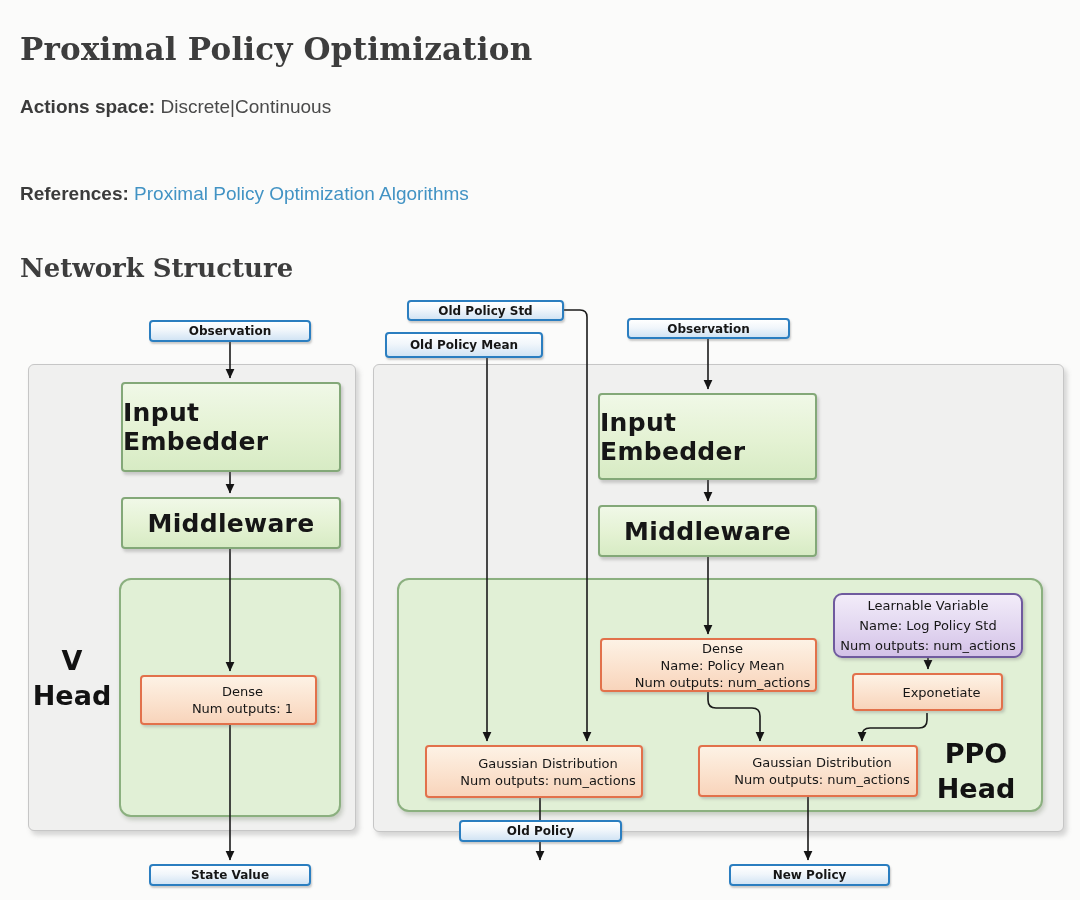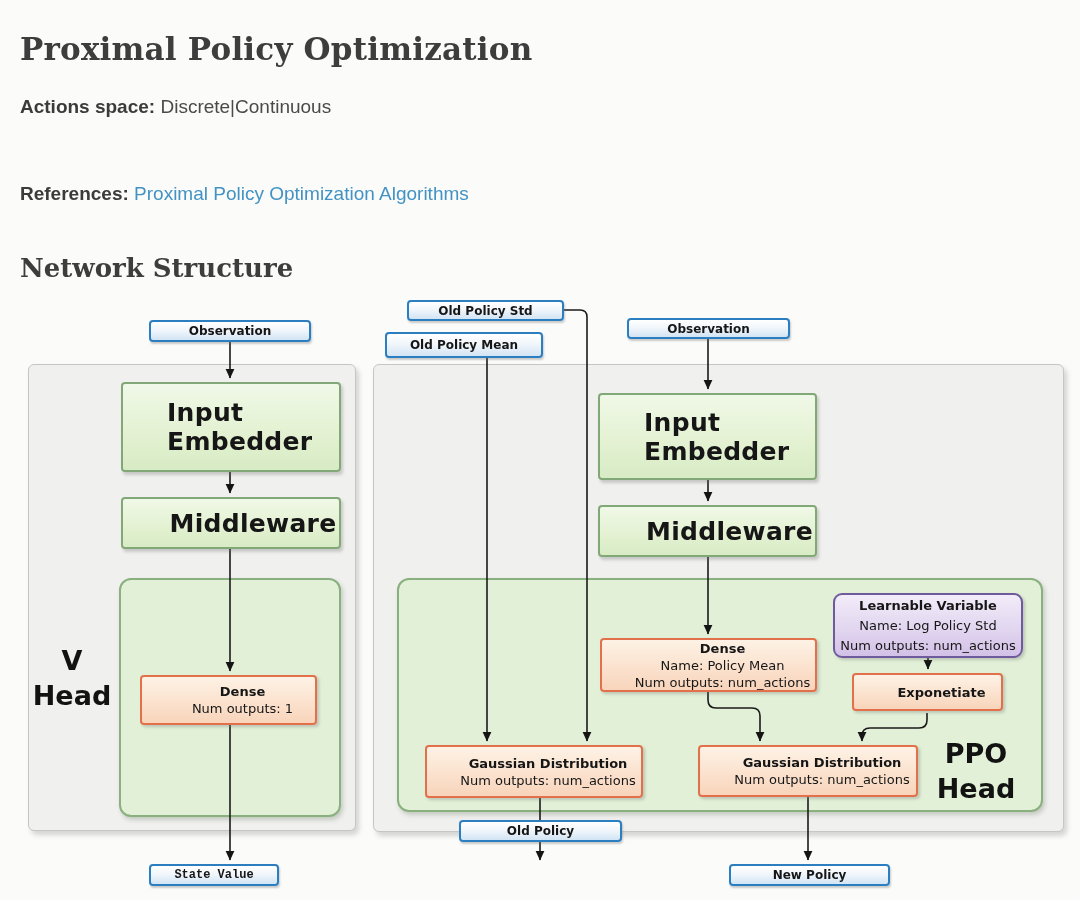--- a/index.html
+++ b/index.html
@@ -44,36 +44,35 @@
     background:linear-gradient(180deg,#ffffff 0%,#f1f6fb 45%,#d2e4f4 100%);
     border:2px solid #2b7ec0;border-radius:4px;
     font-weight:700;font-size:12px;
     box-shadow:1px 2px 2px rgba(110,110,110,.35);
   }
   .box-proc{
     background:linear-gradient(180deg,#f0f8e7 0%,#e4f2d3 55%,#d7ebc4 100%);
     border:2px solid #83a878;border-radius:4px;
     font-weight:700;font-size:25px;letter-spacing:0.3px;
     box-shadow:2px 3px 3px rgba(110,110,110,.30);
-    padding-left:44px;
   }
   .box-orange{
     background:linear-gradient(180deg,#fdf2e5 0%,#fbe2ce 55%,#f8d4bb 100%);
     border:2px solid #e2714b;border-radius:4px;
     font-size:13px;line-height:17px;
     box-shadow:2px 2px 3px rgba(120,120,120,.35);
     padding-left:28px;
   }
   .box-purple{
     background:linear-gradient(180deg,#f2ecf9 0%,#e2d6f0 55%,#d3c1e7 100%);
     border:2px solid #6f5a9e;border-radius:9px;
     font-size:13px;line-height:20px;
     box-shadow:2px 2px 3px rgba(120,120,120,.35);
   }
-  .bold{font-weight:700;}
+  .bold{font-weight:400;}
   .side-label{
     display:flex;flex-direction:column;align-items:center;justify-content:center;
     font-family:"DejaVu Sans",sans-serif;font-weight:700;font-size:27px;line-height:35px;
     color:#121212;z-index:3;text-align:center;
   }
   svg.arrows{position:absolute;left:0;top:0;z-index:2;pointer-events:none;}
 </style>
 </head>
 <body>
 
@@ -140,21 +139,21 @@
 <div class="abs dbox box-orange" style="left:140px;top:675px;width:177px;height:50px;">
   <span class="bold">Dense</span>
   <span>Num outputs: 1</span>
 </div>
 
 <div class="abs side-label" style="left:25px;top:637px;width:94px;height:82px;">
   <span>V</span>
   <span>Head</span>
 </div>
 
-<div class="abs dbox box-io" style="left:149px;top:864px;width:130px;height:22px;font-family:Liberation Mono, monospace;">
+<div class="abs dbox box-io" style="left:149px;top:864px;width:162px;height:22px;">
   <span>State Value</span>
 </div>
 
 <div class="abs dbox box-io" style="left:407px;top:300px;width:157px;height:21px;">
   <span>Old Policy Std</span>
 </div>
 
 <div class="abs dbox box-io" style="left:385px;top:332px;width:158px;height:26px;">
   <span>Old Policy Mean</span>
 </div>

